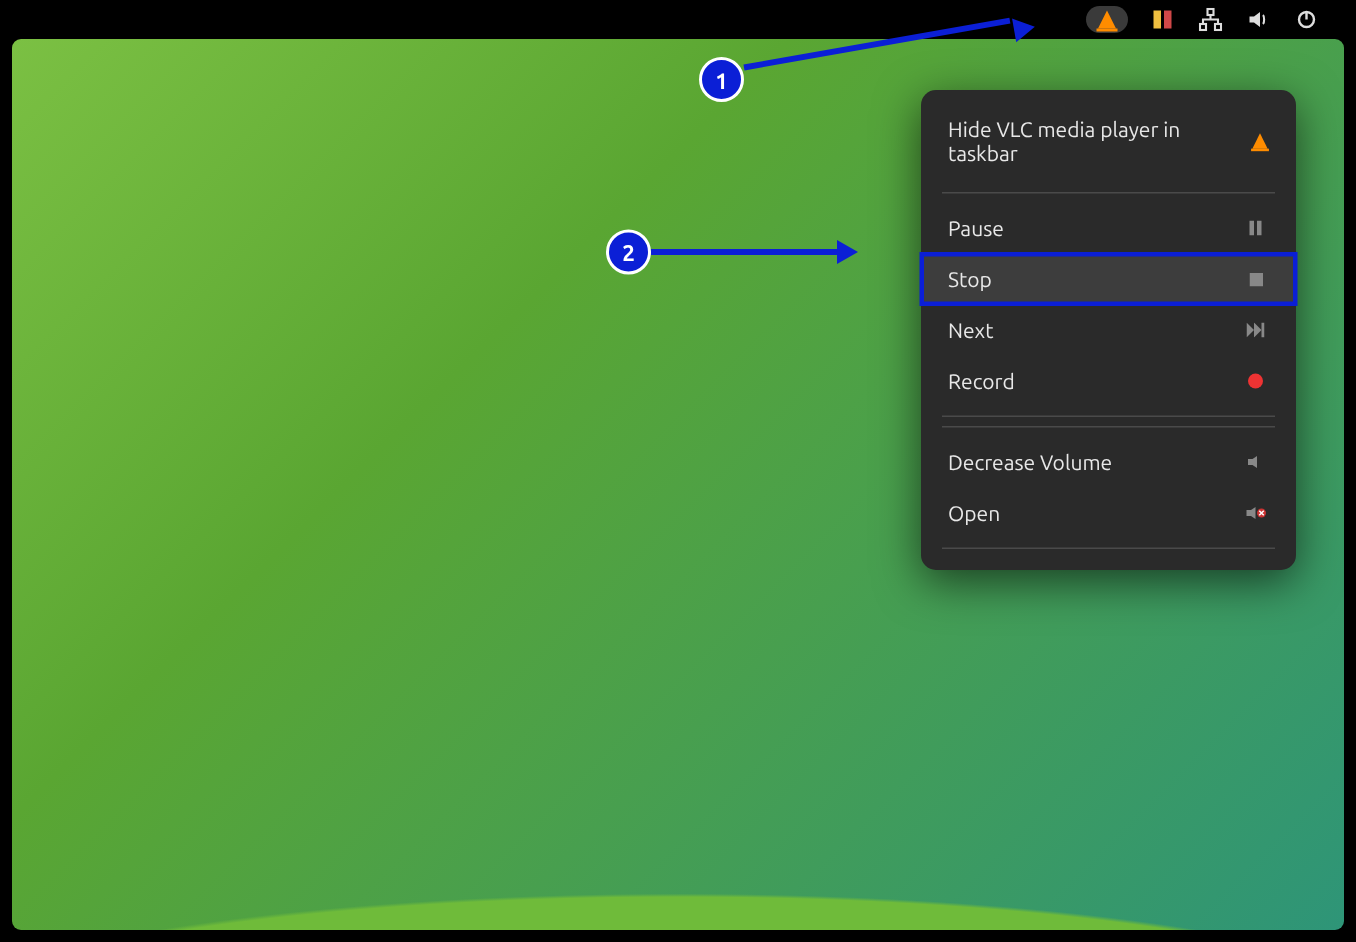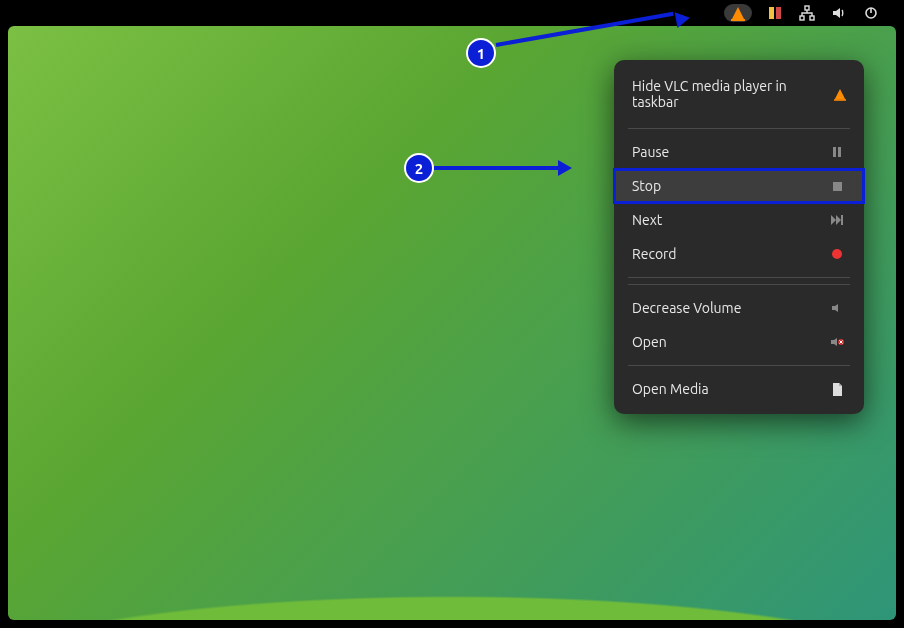--- a/index.html
+++ b/index.html
@@ -253,29 +253,20 @@
         <svg width="14" height="12" viewBox="0 0 14 12">
           <path d="M1 4h3l3-2v8l-3-2H1z" fill="#888"></path>
           <circle cx="11" cy="6" r="3" fill="#c33"></circle>
           <path d="M9.5 4.5l3 3M12.5 4.5l-3 3" stroke="#fff" stroke-width="1"></path>
         </svg>
       </span>
   </div>
 
   <div class="menu-sep"></div>
 
-  <div class="menu-item">
-    <span>Open Media</span>
-    <span class="icon-slot">
-        <svg width="11" height="13" viewBox="0 0 11 13" fill="#ddd">
-          <path d="M1 0h6l3 3v10H1z"></path>
-          <path d="M7 0v3h3" fill="#aaa"></path>
-        </svg>
-      </span>
-  </div>
 </div>
 
 <div class="callout" style="top:38px;left:466px">
   <span>1</span>
 </div>
 <div class="arrow-line" style="top:43px;left:496px;width:180px;transform:rotate(-10deg);transform-origin:left center"></div>
 <div class="arrow-head" style="top:11px;left:676px;transform:rotate(-10deg)"></div>
 
 <div class="callout" style="top:153px;left:404px">
   <span>2</span>

